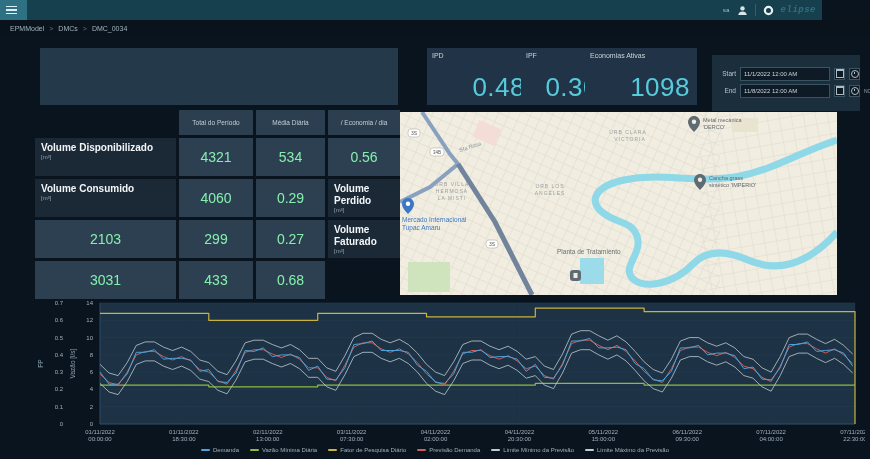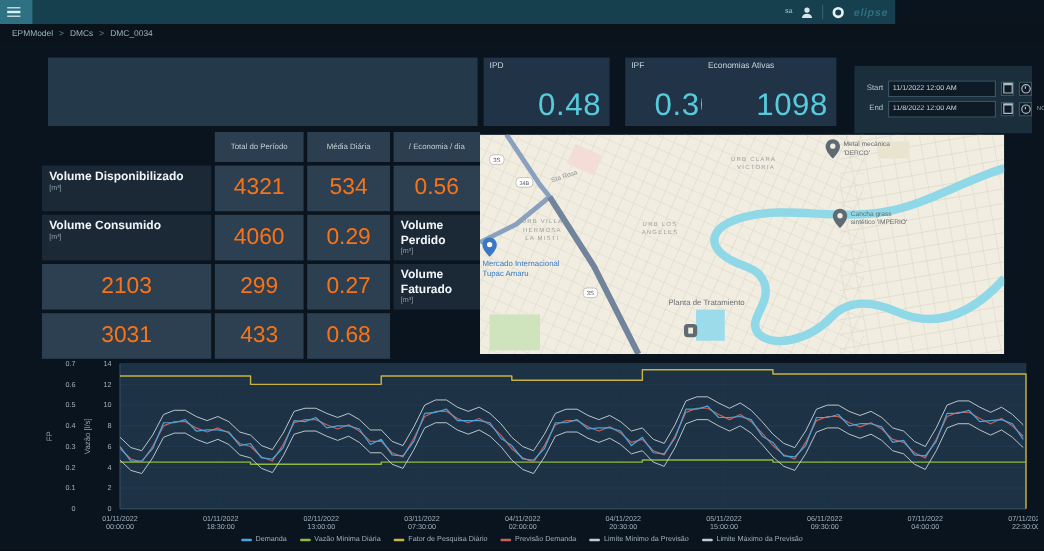--- a/index.html
+++ b/index.html
@@ -1,38 +1,38 @@
 <!DOCTYPE html>
 <html><head>
 <meta charset="utf-8">
 <style>
   html,body{margin:0;padding:0;background:#03080d;}
   #app{position:relative;width:870px;height:459px;overflow:hidden;
        background:#0a141f;font-family:"Liberation Sans","DejaVu Sans",sans-serif;
        -webkit-font-smoothing:antialiased;}
   
-  .topbar{position:absolute;left:0;top:0;width:746px;height:20px;background:#17404e;}
+  .topbar{position:absolute;left:0;top:0;width:822px;height:20px;background:#17404e;font-family:Liberation Mono, monospace;}
   .burger{position:absolute;left:0;top:0;width:27px;height:20px;background:#2e7183;
           display:flex;flex-direction:column;justify-content:center;gap:2px;padding-left:6px;box-sizing:border-box;cursor:pointer;}
   .burger i{display:block;width:11px;height:1.5px;background:#dff0f4;}
   .tr-cluster{position:absolute;right:6px;top:0;height:20px;display:flex;align-items:center;gap:7px;}
   .user-lbl{font-size:6px;color:#9fc2cc;}
   .vdiv{width:1px;height:12px;background:#3a5b68;}
   .logo{font-size:9px;font-weight:bold;font-style:italic;color:#2f6e80;letter-spacing:.5px;}
   
   .crumbbar{position:absolute;left:0;top:20px;width:870px;height:16px;background:#0a131c;
             display:flex;align-items:center;padding-left:10px;gap:5px;}
   .crumbbar span{font-size:7px;color:#9fb3bd;cursor:pointer;}
   .crumbbar b{font-size:7px;color:#5f7683;font-weight:normal;}
   
   .panel-empty{position:absolute;left:40px;top:48px;width:358px;height:57px;background:#243a4a;}
   .kpi{position:absolute;top:48px;height:57px;background:#213447;}
   .kpi .kl{position:absolute;left:5px;top:4px;font-size:7px;color:#c8d4da;}
   .kpi .kv{position:absolute;right:7px;bottom:2px;font-size:26px;font-weight:300;color:#57cbdc;letter-spacing:.5px;}
-  #kpi-ipd{left:403px;width:105px;} #kpi-ipf{left:521px;width:84px;} #kpi-eco{left:585px;width:112px;}
+  #kpi-ipd{left:427px;width:105px;} #kpi-ipf{left:521px;width:84px;} #kpi-eco{left:585px;width:112px;}
   
   .datebox{position:absolute;left:712px;top:55px;width:148px;height:56px;background:#1b2e3c;}
   .drow{position:absolute;left:6px;height:13px;display:flex;align-items:center;gap:4px;}
   .drow.r1{top:12px;} .drow.r2{top:29px;}
   .drow label{width:18px;font-size:6.5px;color:#b6c4cc;text-align:right;}
   .drow input{width:82px;height:12px;background:#0e1b26;border:1px solid #3a5362;color:#c9d3da;
               font-size:6px;padding:0 3px;font-family:inherit;}
   .icobtn{width:11px;height:12px;background:#0e1b26;border:1px solid #3a5362;display:flex;align-items:center;justify-content:center;cursor:pointer;box-sizing:border-box;}
   .ico-cal{width:6px;height:6px;border:1px solid #aebcc4;border-top:2px solid #aebcc4;}
   .ico-clk{width:6px;height:6px;border:1px solid #aebcc4;border-radius:50%;position:relative;}
@@ -40,21 +40,21 @@
   .nowlbl{font-size:5px;color:#93a5af;cursor:pointer;}
   
   .tbl{position:absolute;left:35px;top:110px;display:grid;
        grid-template-columns:141px 74px 69px 72px;grid-auto-rows:auto;gap:3px;}
   .th{height:25px;background:#2b3f50;color:#c5cfd6;font-size:6.5px;display:flex;align-items:center;justify-content:center;}
   .th0{background:transparent;}
   .lc{height:38px;background:#1b2836;padding:4px 6px;box-sizing:border-box;}
   .lc .ll{font-size:10px;font-weight:bold;color:#f2f6f8;line-height:12px;}
   .lc .lu{font-size:6px;color:#8fa2ac;}
   .vc{height:38px;background:#2c4052;display:flex;align-items:center;justify-content:center;
-      font-size:19px;font-weight:300;color:#f97316;}
+      font-size:14px;font-weight:300;color:#86efac;}
   
   .mapwrap{position:absolute;left:400px;top:112px;width:437px;height:183px;overflow:hidden;cursor:grab;}
   
   #chart-svg{position:absolute;left:33px;top:296px;}
   .ax{fill:#9fb0bc;font-size:6px;}
   .axt{fill:#8fa2ae;font-size:6.5px;}
   
   .legend{position:absolute;left:0;top:444px;width:870px;height:12px;display:flex;align-items:center;
           justify-content:center;gap:11px;}
   .legit{display:flex;align-items:center;gap:3px;cursor:pointer;}

